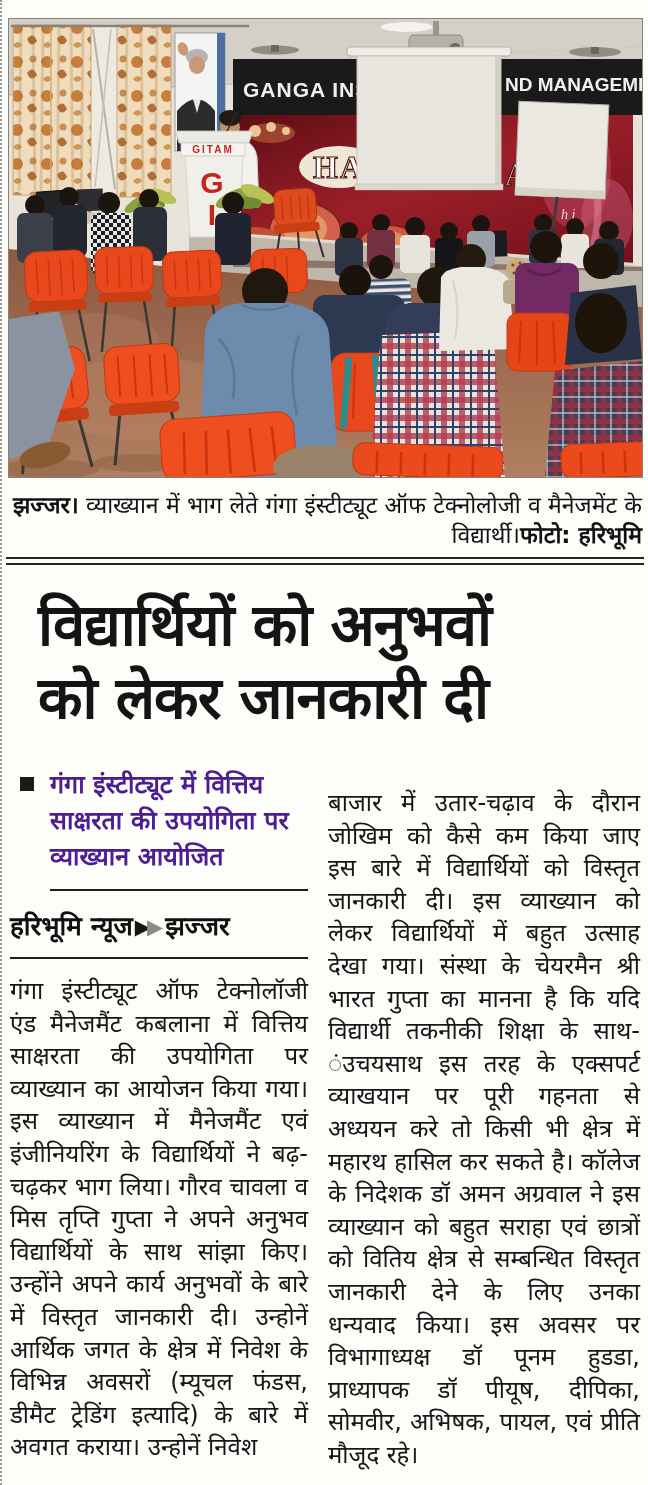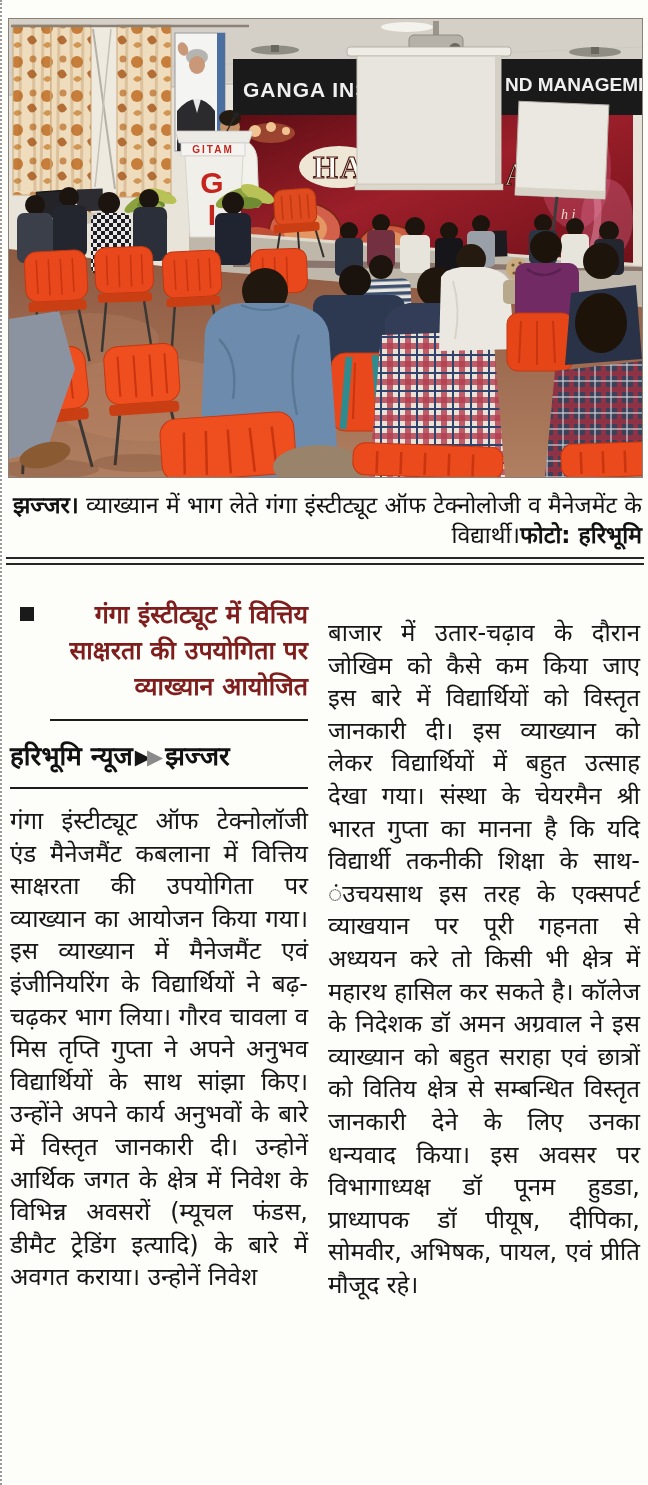--- a/index.html
+++ b/index.html
@@ -41,21 +41,21 @@
   }
   .columns{
     display:flex;gap:20px;
     margin:32px 8px 0 8px;
   }
   .col-left{width:298px;flex:0 0 auto;}
   .col-right{flex:1 1 auto;min-width:0;}
   .subhead{
     position:relative;
     padding-left:40px;
-    font-size:25px;line-height:36px;font-weight:700;color:#7f1d1d;text-align:right;
+    font-size:25px;line-height:36px;font-weight:700;color:#4c1d95;
   }
   .subhead .bullet{
     position:absolute;left:10px;top:10px;
     width:14px;height:14px;background:#1a1a1a;display:block;
   }
   .rule{border-top:2px solid #1c1c1c;height:0;}
   .rule-indent{margin:14px 0 0 40px;}
   .rule-full{margin-top:14px;}
   .byline{
     margin-top:16px;
@@ -513,20 +513,24 @@
   </div>
 
   <div class="caption">
     <span class="loc">झज्जर।</span>
     <span>व्याख्यान में भाग लेते गंगा इंस्टीट्यूट ऑफ टेक्नोलोजी व मैनेजमेंट के विद्यार्थी।</span>
     <span class="credit">फोटो: हरिभूमि</span>
   </div>
 
   <div class="double-rule"></div>
 
+  <h1 class="headline">
+    <span>विद्यार्थियों को अनुभवों</span><br>
+    <span>को लेकर जानकारी दी</span>
+  </h1>
 
   <div class="columns">
     <div class="col-left">
       <div class="subhead">
         <span class="bullet"></span>
         <span>गंगा इंस्टीट्यूट में वित्तिय साक्षरता की उपयोगिता पर व्याख्यान आयोजित</span>
       </div>
       <div class="rule rule-indent"></div>
       <div class="byline">
         <span>हरिभूमि न्यूज</span><span class="arrows"><span class="a1">▶</span><span class="a2">▶</span></span><span>झज्जर</span>

